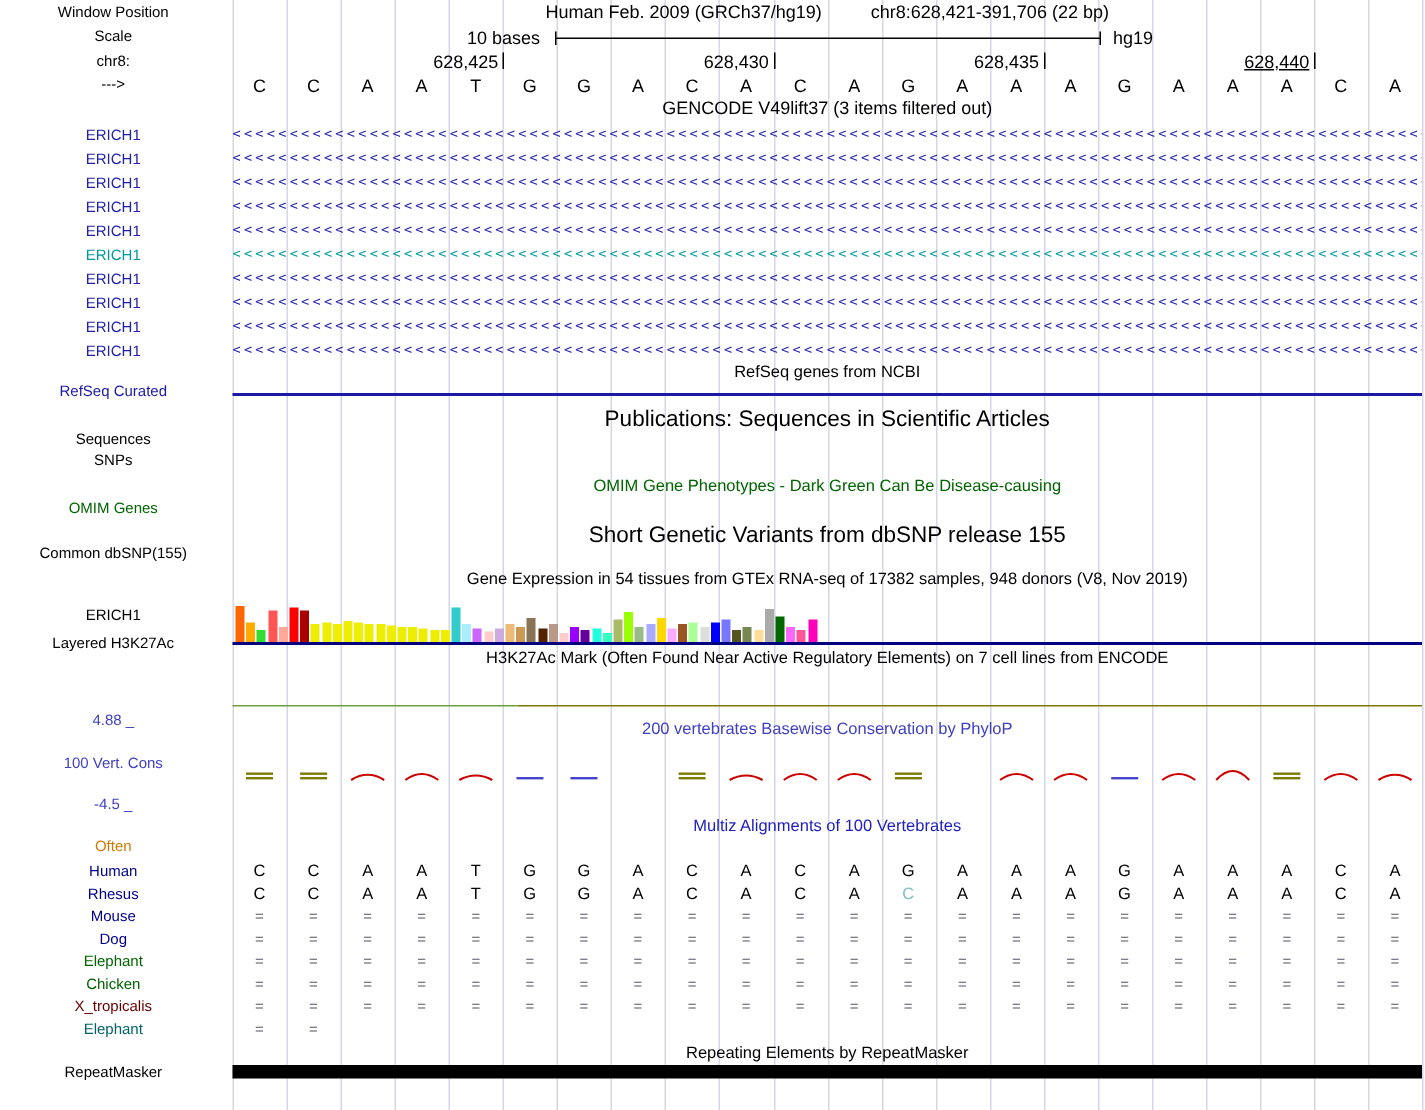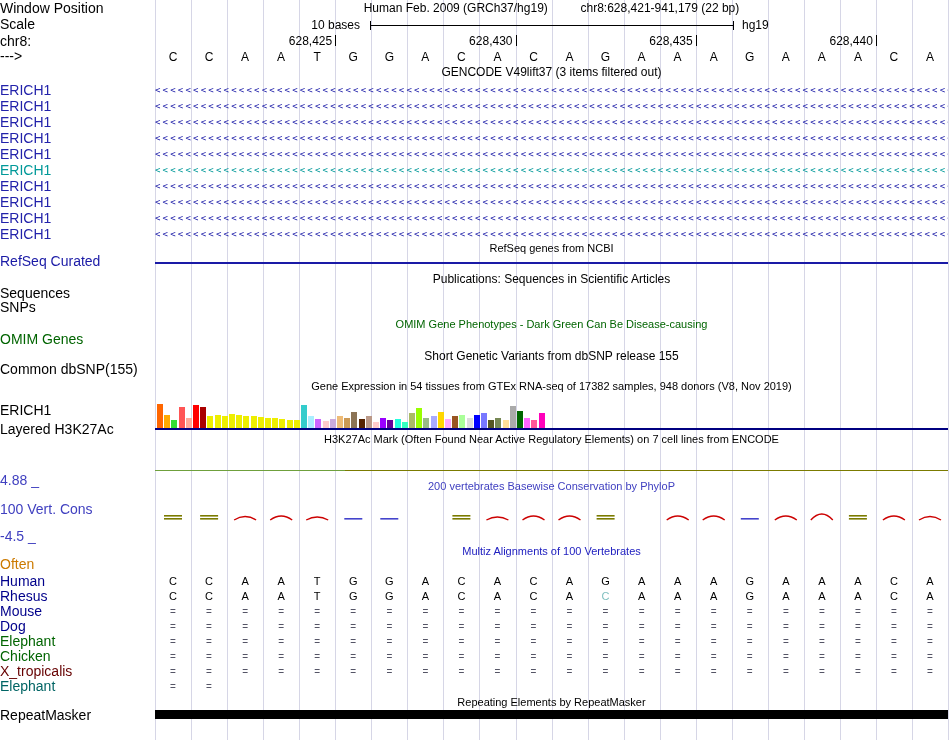--- a/index.html
+++ b/index.html
@@ -1,23 +1,23 @@
 <!DOCTYPE html>
 <html><head>
 <meta charset="utf-8">
 <style>
   html,body{margin:0;padding:0;background:#fff}
   #screen{position:relative;width:950px;height:740px;background:#fff;
           font-family:"Liberation Sans",sans-serif;color:#000;overflow:hidden}
-  .lbl{position:absolute;left:0;width:151px;text-align:left;font-size:14px;
+  .lbl{position:absolute;left:0;width:151px;text-align:center;font-size:10px;
        white-space:nowrap;line-height:13px}
   .ctitle{position:absolute;left:155px;width:793px;text-align:center;
           white-space:nowrap;font-size:11px;line-height:13px}
   .f12{font-size:12px}
-  .f10{font-size:12px}
+  .f10{font-size:15px}
   .grid{position:absolute;top:0;width:1px;height:740px;background:#D6D6E6}
   .basecell{position:absolute;text-align:center;font-size:12px;line-height:14px}
   .generow{position:absolute;left:155px;width:793px;height:12px;overflow:hidden;
            font-size:9px;line-height:11px;letter-spacing:2.2px;white-space:nowrap;
            font-family:"DejaVu Sans Mono",monospace}
   .bar{position:absolute}
   .acell{position:absolute;text-align:center;line-height:13px}
   .ticklabel{position:absolute;text-align:right;font-size:12px;line-height:13px}
   .tickmark{position:absolute;width:1px;height:11px;background:#000}
 </style>
@@ -48,21 +48,21 @@
       <div class="grid" style="left: 839.9px; background: rgb(214, 214, 230);"></div>
       <div class="grid" style="left: 875.9px; background: rgb(214, 214, 230);"></div>
       <div class="grid" style="left: 912px; background: rgb(214, 214, 230);"></div>
       <div class="grid" style="left: 948px; background: rgb(214, 214, 230);"></div>
     </div>
 
   <div class="lbl" style="top:2px">Window Position</div>
   <div class="ctitle f12" style="top:2px">
     <span>Human Feb. 2009 (GRCh37/hg19)</span>
     <span style="display:inline-block;width:26px"></span>
-    <span>chr8:628,421-941,179 (22 bp)</span>
+    <span>chr8:628,421-391,706 (22 bp)</span>
   </div>
   <div class="lbl" style="top:18px">Scale</div>
   <div style="position:absolute;left:155px;top:18px;width:205px;text-align:right;font-size:12px">10 bases</div>
   <div style="position:absolute;left:370px;top:25px;width:364px;height:1px;background:#000"></div>
   <div style="position:absolute;left:370px;top:21px;width:1px;height:9px;background:#000"></div>
   <div style="position:absolute;left:733px;top:21px;width:1px;height:9px;background:#000"></div>
   <div style="position:absolute;left:742px;top:18px;font-size:12px">hg19</div>
   <div class="lbl" style="top:35px">chr8:</div>
   <div class="lbl" style="top:50px">---&gt;</div>
 
@@ -99,21 +99,21 @@
 
   <div class="ctitle" style="top:696px">Repeating Elements by RepeatMasker</div>
   <div class="lbl" style="top:709px">RepeatMasker</div>
   <div style="position:absolute;left:155px;top:710px;width:793px;height:9px;background:#000"></div>
 <div class="ticklabel" style="left: 259.2px; top: 35px; width: 73px;">628,425</div>
     <div class="tickmark" style="left: 335.2px; top: 35px;"></div>
     <div class="ticklabel" style="left: 439.5px; top: 35px; width: 73px;">628,430</div>
     <div class="tickmark" style="left: 515.5px; top: 35px;"></div>
     <div class="ticklabel" style="left: 619.7px; top: 35px; width: 73px;">628,435</div>
     <div class="tickmark" style="left: 695.7px; top: 35px;"></div>
-    <div class="ticklabel" style="left: 799.9px; top: 35px; width: 73px;">628,440</div>
+    <div class="ticklabel" style="left: 799.9px; top: 35px; width: 73px; text-decoration: underline;">628,440</div>
     <div class="tickmark" style="left: 875.9px; top: 35px;"></div>
     <div class="basecell" style="left: 155px; top: 50px; width: 36px;">C</div>
     <div class="basecell" style="left: 191px; top: 50px; width: 36px;">C</div>
     <div class="basecell" style="left: 227.1px; top: 50px; width: 36px;">A</div>
     <div class="basecell" style="left: 263.1px; top: 50px; width: 36px;">A</div>
     <div class="basecell" style="left: 299.2px; top: 50px; width: 36px;">T</div>
     <div class="basecell" style="left: 335.2px; top: 50px; width: 36px;">G</div>
     <div class="basecell" style="left: 371.3px; top: 50px; width: 36px;">G</div>
     <div class="basecell" style="left: 407.3px; top: 50px; width: 36px;">A</div>
     <div class="basecell" style="left: 443.4px; top: 50px; width: 36px;">C</div>

